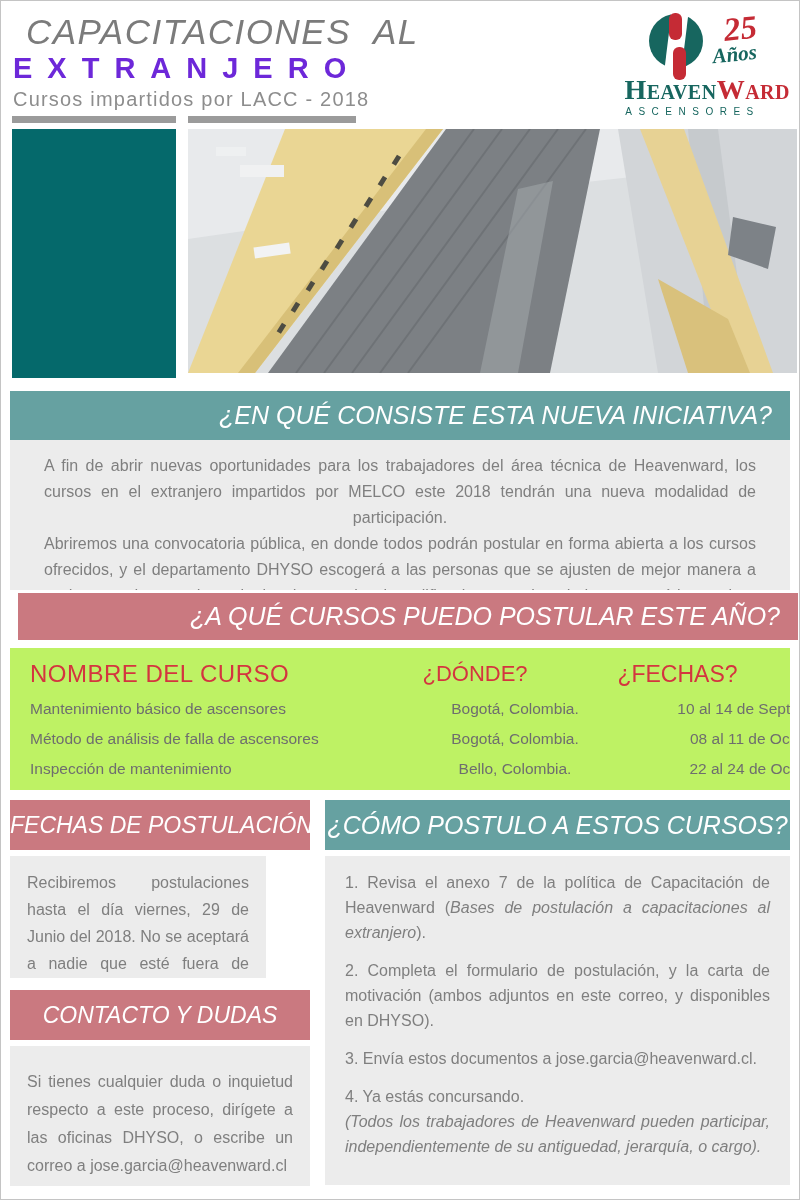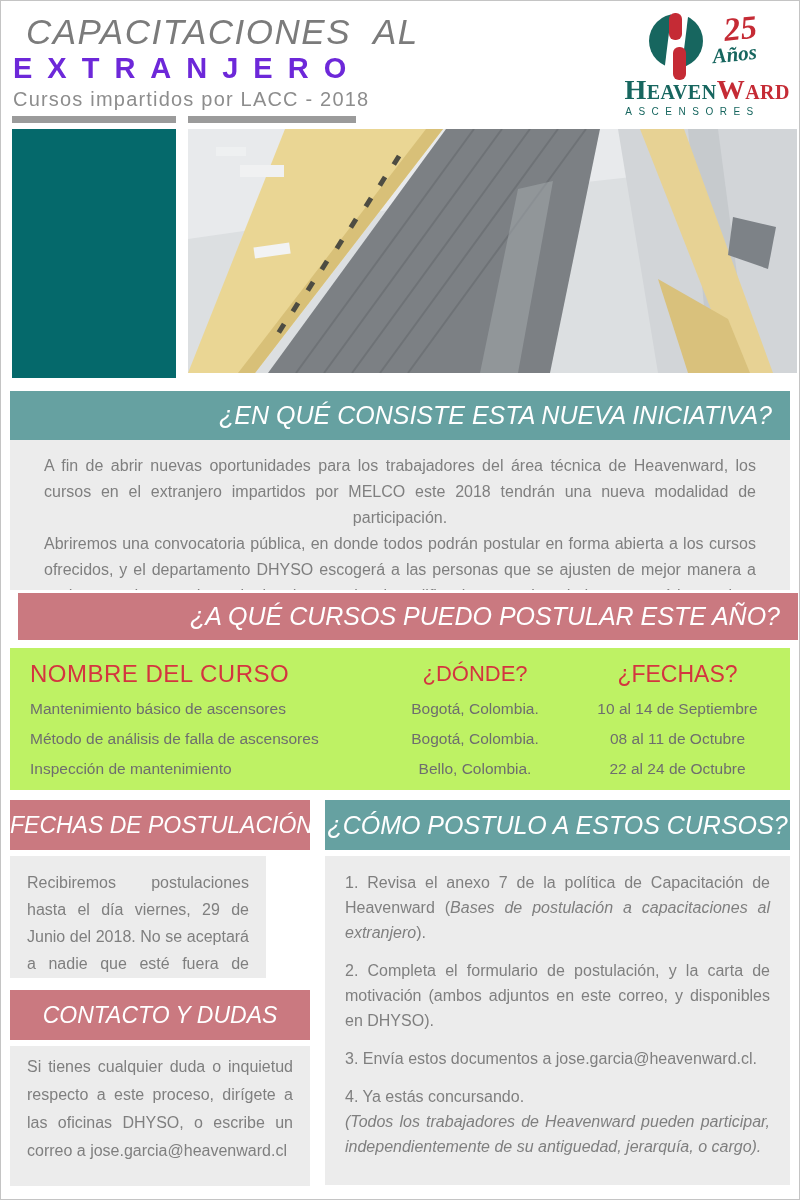--- a/index.html
+++ b/index.html
@@ -52,38 +52,38 @@
   .b-howto     { left:325px; top:800px; width:465px; height:50px; line-height:50px;
                   text-align:center; font-size:25px; }
 
   
   .graybox { position:absolute; background:#ececec; color:#7f7f7f; overflow:hidden; }
   .p-initiative { left:10px; top:440px; width:780px; height:150px; padding:13px 34px;
                   font-size:16px; line-height:26px; }
   .p-initiative p { text-align:justify; text-align-last:center; }
   .box-deadline { left:10px; top:856px; width:256px; height:122px; padding:13px 17px;
                   font-size:16px; line-height:27px; }
-  .box-contact  { left:10px; top:1046px; width:300px; height:140px; padding:7px 17px;
+  .box-contact  { left:10px; top:1046px; width:300px; height:140px; padding:22px 17px;
                   font-size:16px; line-height:28px; }
   .box-deadline p, .box-contact p { text-align:justify; }
   .box-howto { left:325px; top:856px; width:465px; height:329px; padding:14px 20px;
                font-size:16px; line-height:25px; }
   .box-howto .step  { margin:0 0 13px 0; text-align:justify; }
   .box-howto .step4 { margin:0; text-align:left; }
   .box-howto .note  { margin:0; font-style:italic; text-align:justify; }
 
   
   .tablebox { position:absolute; left:10px; top:648px; width:780px; height:142px;
               background:#bef264; padding-top:12px; overflow:hidden; }
   .tbl-header, .tbl-row { display:grid; grid-template-columns:375px 180px 225px; align-items:center; }
   .tbl-header { margin-bottom:6px; color:#d4353f; }
   .tbl-header .h1 { padding-left:20px; font-size:24px; letter-spacing:0.5px; }
   .tbl-header .h2 { font-size:22px; text-align:center; }
   .tbl-header .h3 { font-size:23px; text-align:center; }
-  .tbl-row { height:30px; font-size:15.5px; color:#6e6e6e; }
+  .tbl-row { height:30px; font-size:15.5px; color:#6e6e6e;gap:40px; }
   .tbl-row .r1 { padding-left:20px; }
   .tbl-row .r2, .tbl-row .r3 { text-align:center; }
 </style>
 </head>
 <body>
 
 <div id="page">
 
   <div class="title1">CAPACITACIONES AL</div>
   <div class="title2">EXTRANJERO</div>

